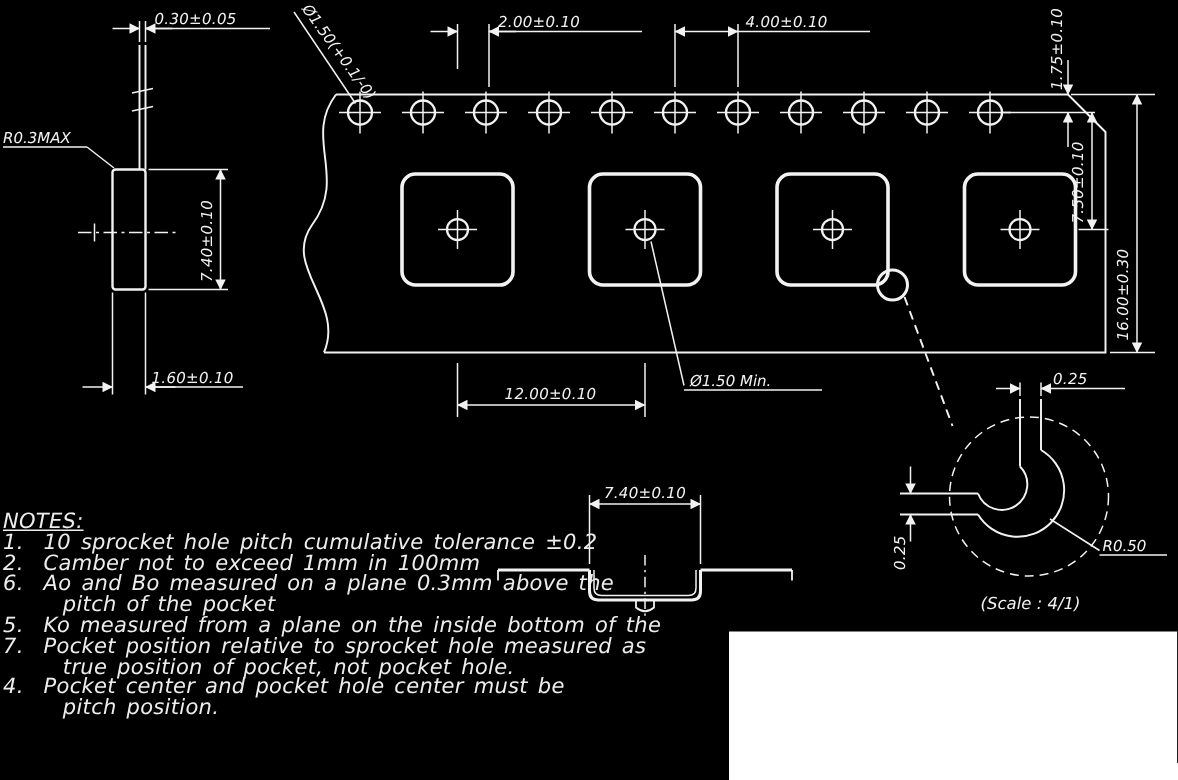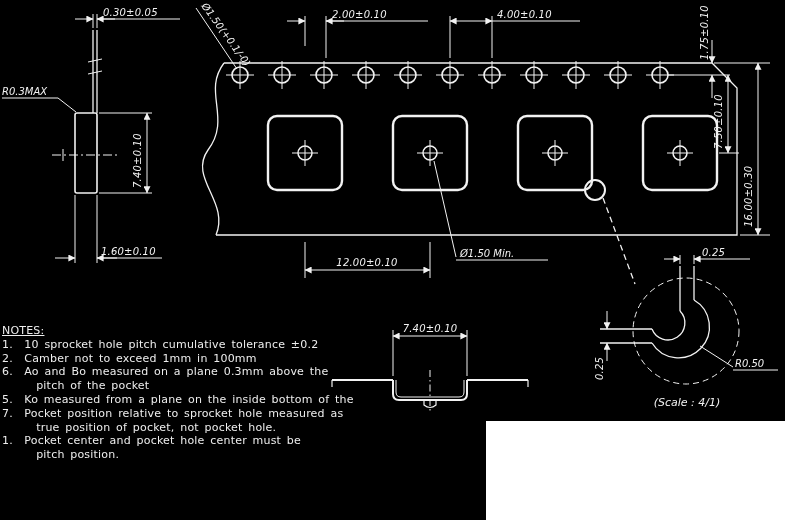--- a/index.html
+++ b/index.html
@@ -2,22 +2,22 @@
 <html><head>
 <meta charset="utf-8">
 <style>
   html,body{margin:0;padding:0;background:#000;}
   #stage{position:relative;width:785px;height:520px;background:#000;overflow:hidden;
          font-family:"DejaVu Sans",sans-serif;}
   svg text{font-family:"DejaVu Sans",sans-serif;font-style:italic;fill:#f2f2f2;}
   .dim{font-size:10px;letter-spacing:.2px;}
   .lbl{font-size:10px;}
   .scale{font-size:11px;}
-  #notes{position:absolute;left:2px;top:324px;width:350px;color:#ededed;
-         font-size:11px;line-height:13.8px;letter-spacing:.2px;word-spacing:2px;}
+  #notes{position:absolute;left:2px;top:342px;width:350px;color:#ededed;
+         font-style:italic;font-size:14px;line-height:13.8px;letter-spacing:.2px;word-spacing:2px;}
   #notes .hd{text-decoration:underline;}
   #notes div{white-space:pre;}
 </style>
 </head>
 <body>
 
 <div id="stage">
 <svg id="dwg" width="785" height="520" viewBox="0 0 785 520">
   <defs>
     <marker id="ah" viewBox="0 0 10 10" refX="9.5" refY="5" markerWidth="10" markerHeight="7" orient="auto-start-reverse">
@@ -265,16 +265,16 @@
 
 <div id="notes">
   <div class="hd">NOTES:</div>
   <div>1.  10 sprocket hole pitch cumulative tolerance ±0.2</div>
   <div>2.  Camber not to exceed 1mm in 100mm</div>
   <div>6.  Ao and Bo measured on a plane 0.3mm above the</div>
   <div>      pitch of the pocket</div>
   <div>5.  Ko measured from a plane on the inside bottom of the</div>
   <div>7.  Pocket position relative to sprocket hole measured as</div>
   <div>      true position of pocket, not pocket hole.</div>
-  <div>1.  Pocket center and pocket hole center must be</div>
+  <div>4.  Pocket center and pocket hole center must be</div>
   <div>      pitch position.</div>
 </div>
 </div>
 
 </body></html>

